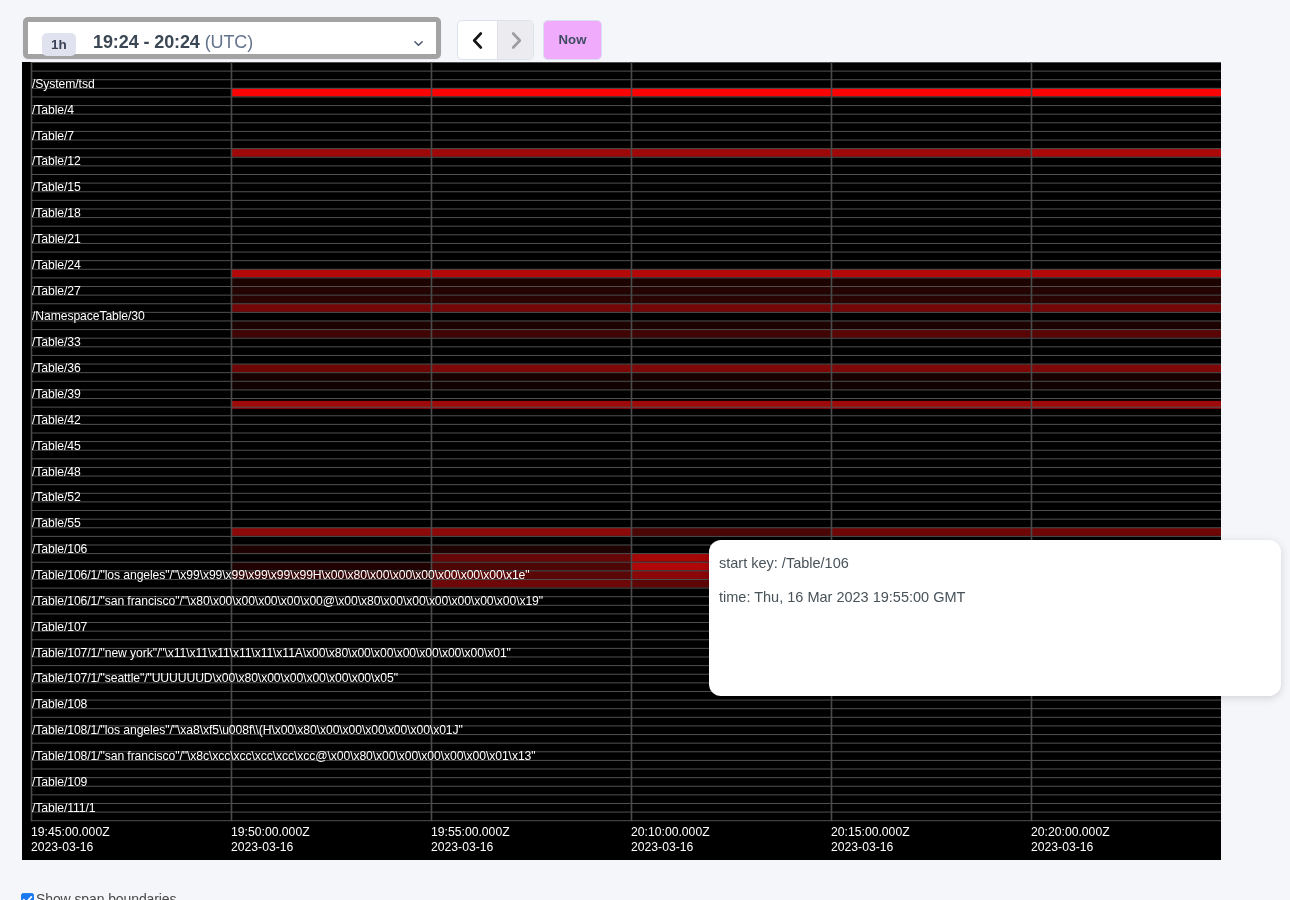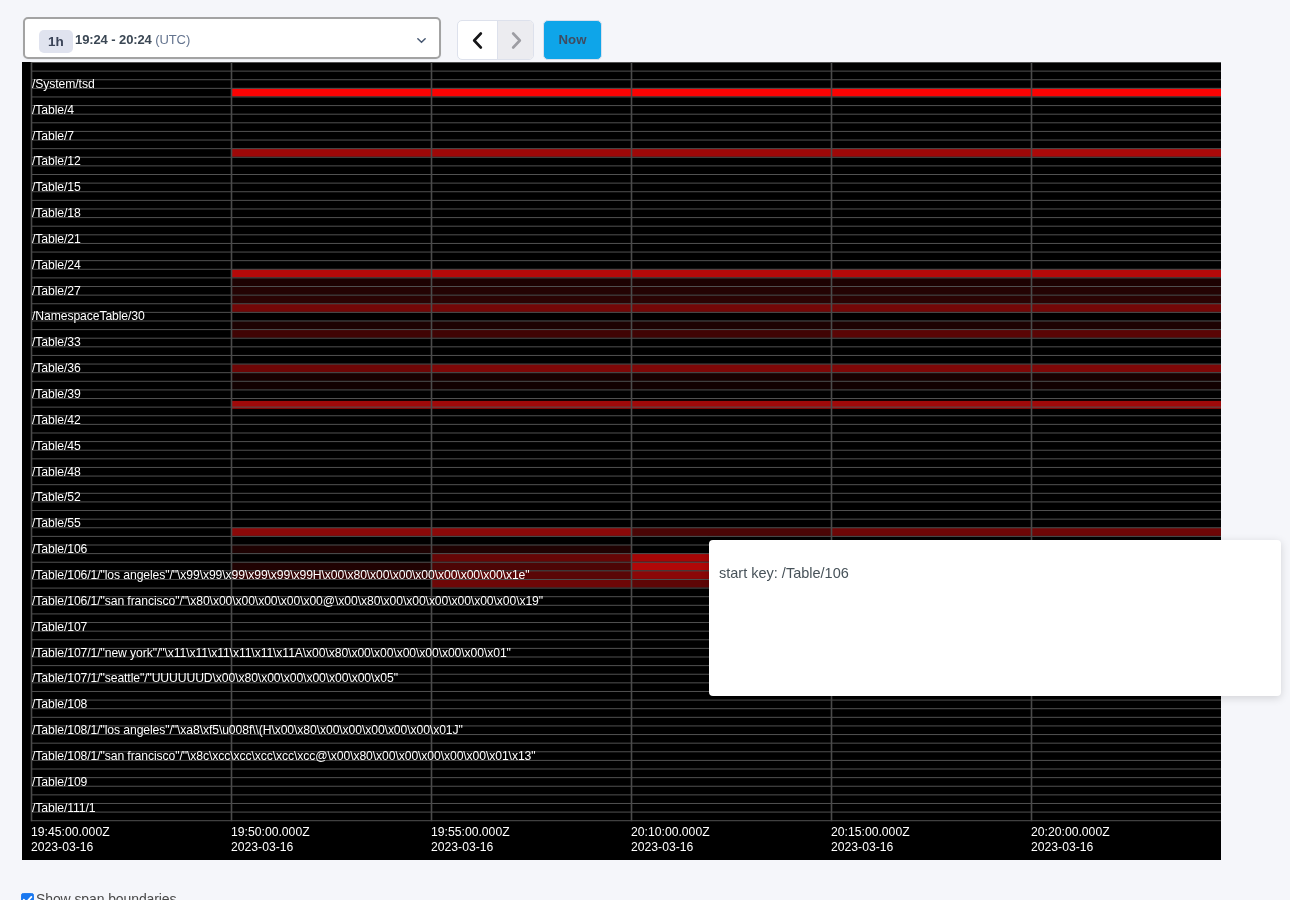--- a/index.html
+++ b/index.html
@@ -1,25 +1,25 @@
 <!DOCTYPE html>
 <html><head><meta charset="utf-8"><style>
 *{margin:0;padding:0;box-sizing:border-box}
 html,body{width:1290px;height:900px;background:#f5f6fa;font-family:"Liberation Sans",sans-serif;overflow:hidden}
-.selbox{position:absolute;left:23px;top:17px;width:418px;height:42px;background:#fff;border:2px solid #a3a3a3;border-radius:5px;box-shadow:0 1px 2px rgba(50,60,90,.06)}
+.selbox{position:absolute;left:23px;top:17px;width:418px;height:42px;background:#fff;border:5px solid #a3a3a3;border-radius:5px;box-shadow:0 1px 2px rgba(50,60,90,.06)}
 .badge{position:absolute;left:14px;top:11px;width:34px;height:23px;background:#e0e3ef;border-radius:5px;color:#3a4357;font-weight:bold;font-size:13.5px;text-align:center;line-height:23px}
-.trange{position:absolute;left:50px;top:0;line-height:41px;font-size:13px;letter-spacing:-.1px;color:#3b4754;font-weight:bold}
+.trange{position:absolute;left:65px;top:0;line-height:41px;font-size:18px;letter-spacing:-.1px;color:#3b4754;font-weight:bold}
 .trange span{color:#64748f;font-weight:normal}
 .chev{position:absolute;right:12px;top:16px;width:11px;height:11px}
 .btngrp{position:absolute;left:457px;top:20px;width:77px;height:40px;border:1px solid #dde1ec;border-radius:5px;background:#fff;overflow:hidden}
 .btngrp .half{position:absolute;top:0;width:38.5px;height:38px;text-align:center}
 .btngrp .r{left:38.5px;background:#ececf0;border-left:1px solid #dde1ec}
-.nowbtn{position:absolute;left:543px;top:20px;width:59px;height:40px;background:#0ea5e9;border:1px solid #d9dfec;border-radius:5px;color:#3f4c61;font-weight:bold;font-size:13.2px;text-align:center;line-height:38px}
+.nowbtn{position:absolute;left:543px;top:20px;width:59px;height:40px;background:#f0abfc;border:1px solid #d9dfec;border-radius:5px;color:#3f4c61;font-weight:bold;font-size:13.2px;text-align:center;line-height:38px}
 .canvas{position:absolute;left:22px;top:62px;width:1199px;height:798px;background:#a21caf}
-.tooltip{position:absolute;left:709px;top:540px;width:572px;height:156px;background:#fff;border-radius:4px;box-shadow:0 2px 8px rgba(0,0,0,.15);padding:23px 10px;font-size:14.5px;color:#475259}
+.tooltip{position:absolute;left:709px;top:540px;width:572px;height:156px;background:#fff;border-radius:12px;box-shadow:0 2px 8px rgba(0,0,0,.15);padding:13px 10px;font-size:14.5px;color:#475259}
 .tooltip p{margin:0 0 13.5px 0;line-height:20.5px}
 .cbrow{position:absolute;left:21px;top:891px;height:16px;font-size:14px;letter-spacing:-.1px;color:#484848}
 
 </style></head>
 <body>
 <div class="selbox">
   <div class="badge">1h</div>
   <div class="trange">19:24 - 20:24 <span>(UTC)</span></div>
   <svg class="chev" viewBox="0 0 12 12">
       <path d="M2 4l4 4 4-4" stroke="#475872" stroke-width="1.6" fill="none" stroke-linecap="round"></path>
@@ -110,17 +110,18 @@
 <text x="609.0" y="774">20:10:00.000Z</text>
 <text x="609.0" y="789">2023-03-16</text>
 <text x="809.0" y="774">20:15:00.000Z</text>
 <text x="809.0" y="789">2023-03-16</text>
 <text x="1009.0" y="774">20:20:00.000Z</text>
 <text x="1009.0" y="789">2023-03-16</text>
 </g>
 </svg></div>
 <div class="tooltip">
   <p>start key: /Table/106</p>
+  <p>time: Thu, 16 Mar 2023 19:55:00 GMT</p>
 </div>
 <div class="cbrow"><svg width="13" height="13" style="vertical-align:-2px;margin-right:2px" viewBox="0 0 14 14">
       <rect x="0.5" y="0.5" width="13" height="13" rx="2" fill="#1a78f0" stroke="#1a78f0"></rect>
       <path d="M3 7.3l2.7 2.7L11.2 4.2" stroke="#fff" stroke-width="2" fill="none" stroke-linecap="round" stroke-linejoin="round"></path>
     </svg>Show span boundaries</div>
 
 </body></html>

